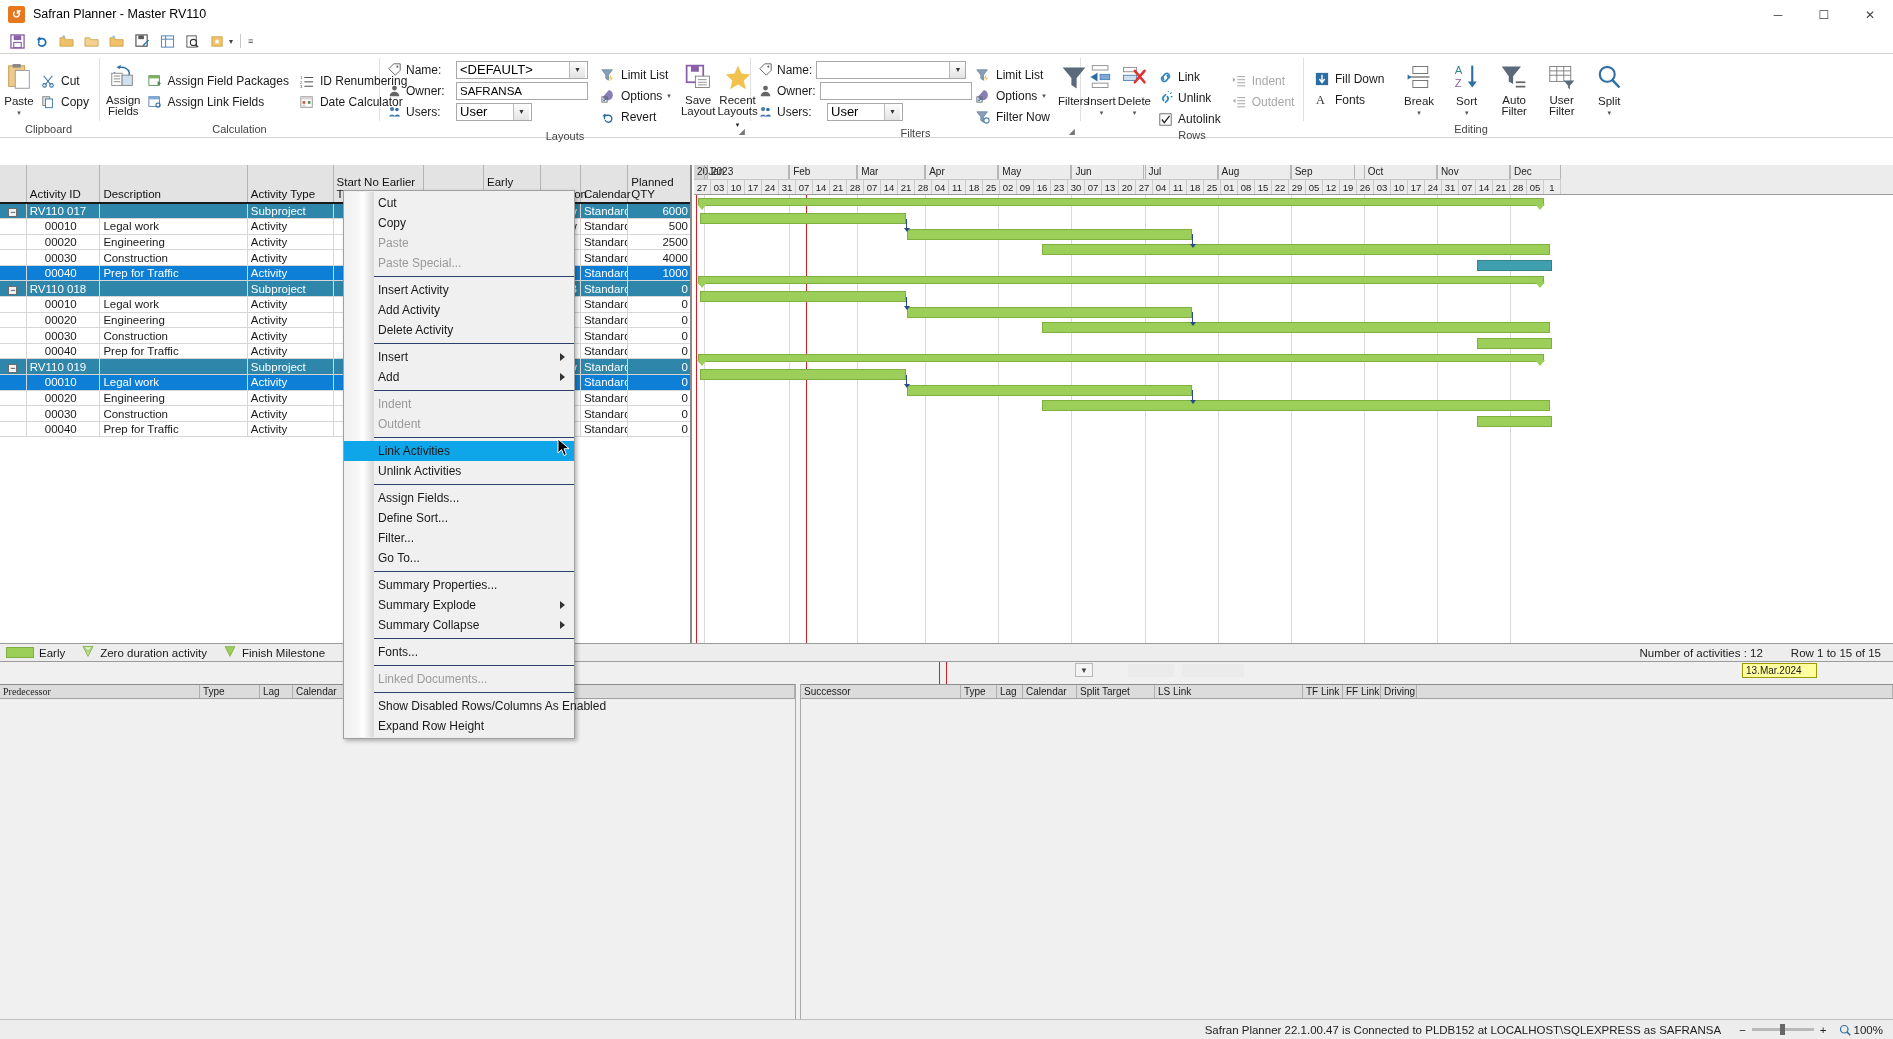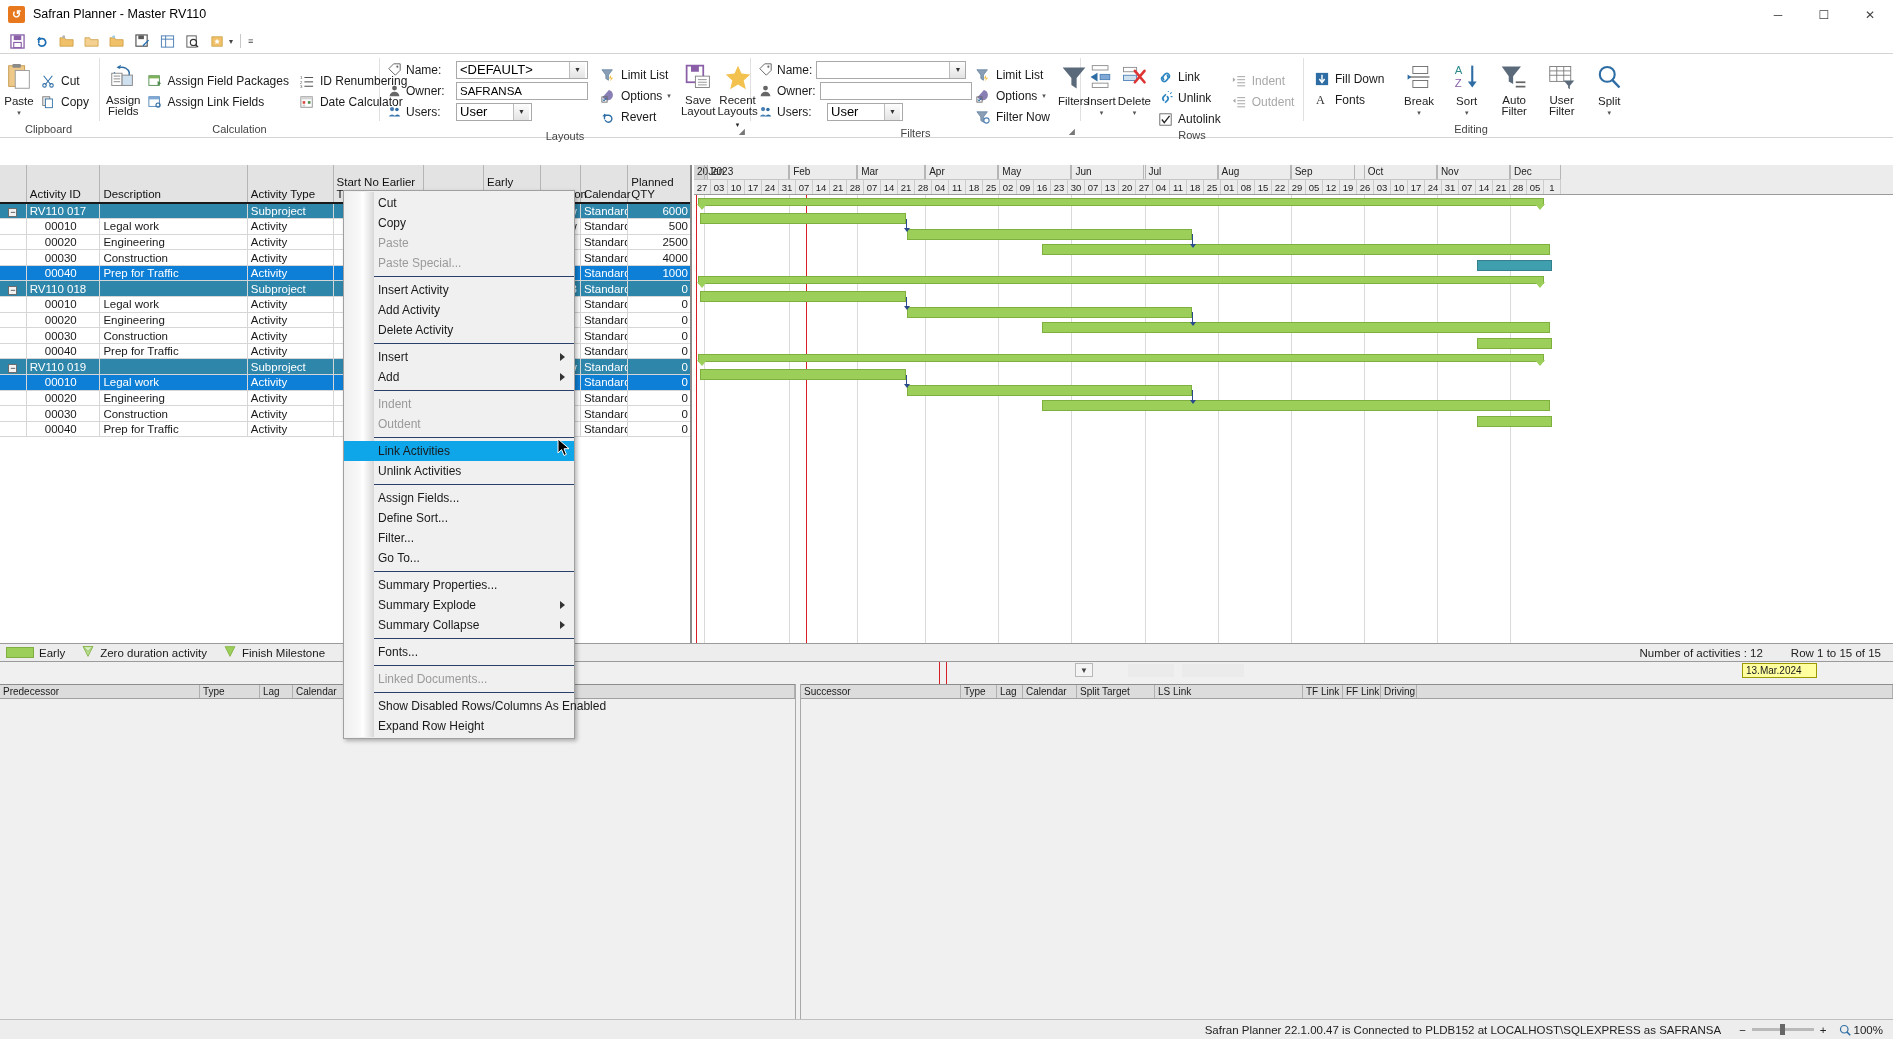--- a/index.html
+++ b/index.html
@@ -1098,21 +1098,21 @@
         <div class="gray-scrollbar" style="left:1182px;top:2px;width:62px;height:13px;"></div>
         <div class="date-chip" style="left:1742px;top:1px;width:75px;">13.Mar.2024</div>
         <div style="position:absolute;left:939px;top:0;bottom:0;width:1px;background:#d81f26;"></div>
         <div style="position:absolute;left:946px;top:0;bottom:0;width:1px;background:#d81f26;"></div>
       </div>
 
       <div class="splitter-v"></div>
 
       <div class="pane left">
         <div class="pane-head">
-          <div class="ph-cell" style="width:200px;">Predecessor</div>
+          <div class="ph-cell" style="width:200px;font-family:Liberation Serif, serif;">Predecessor</div>
           <div class="ph-cell" style="width:60px;">Type</div>
           <div class="ph-cell" style="width:33px;">Lag</div>
           <div class="ph-cell" style="width:54px;">Calendar</div>
           <div class="ph-cell" style="width:66px;">Split Target</div>
           <div class="ph-cell" style="flex:1;"></div>
         </div>
         <div class="pane-body"></div>
       </div>
 
       <div class="pane right">

